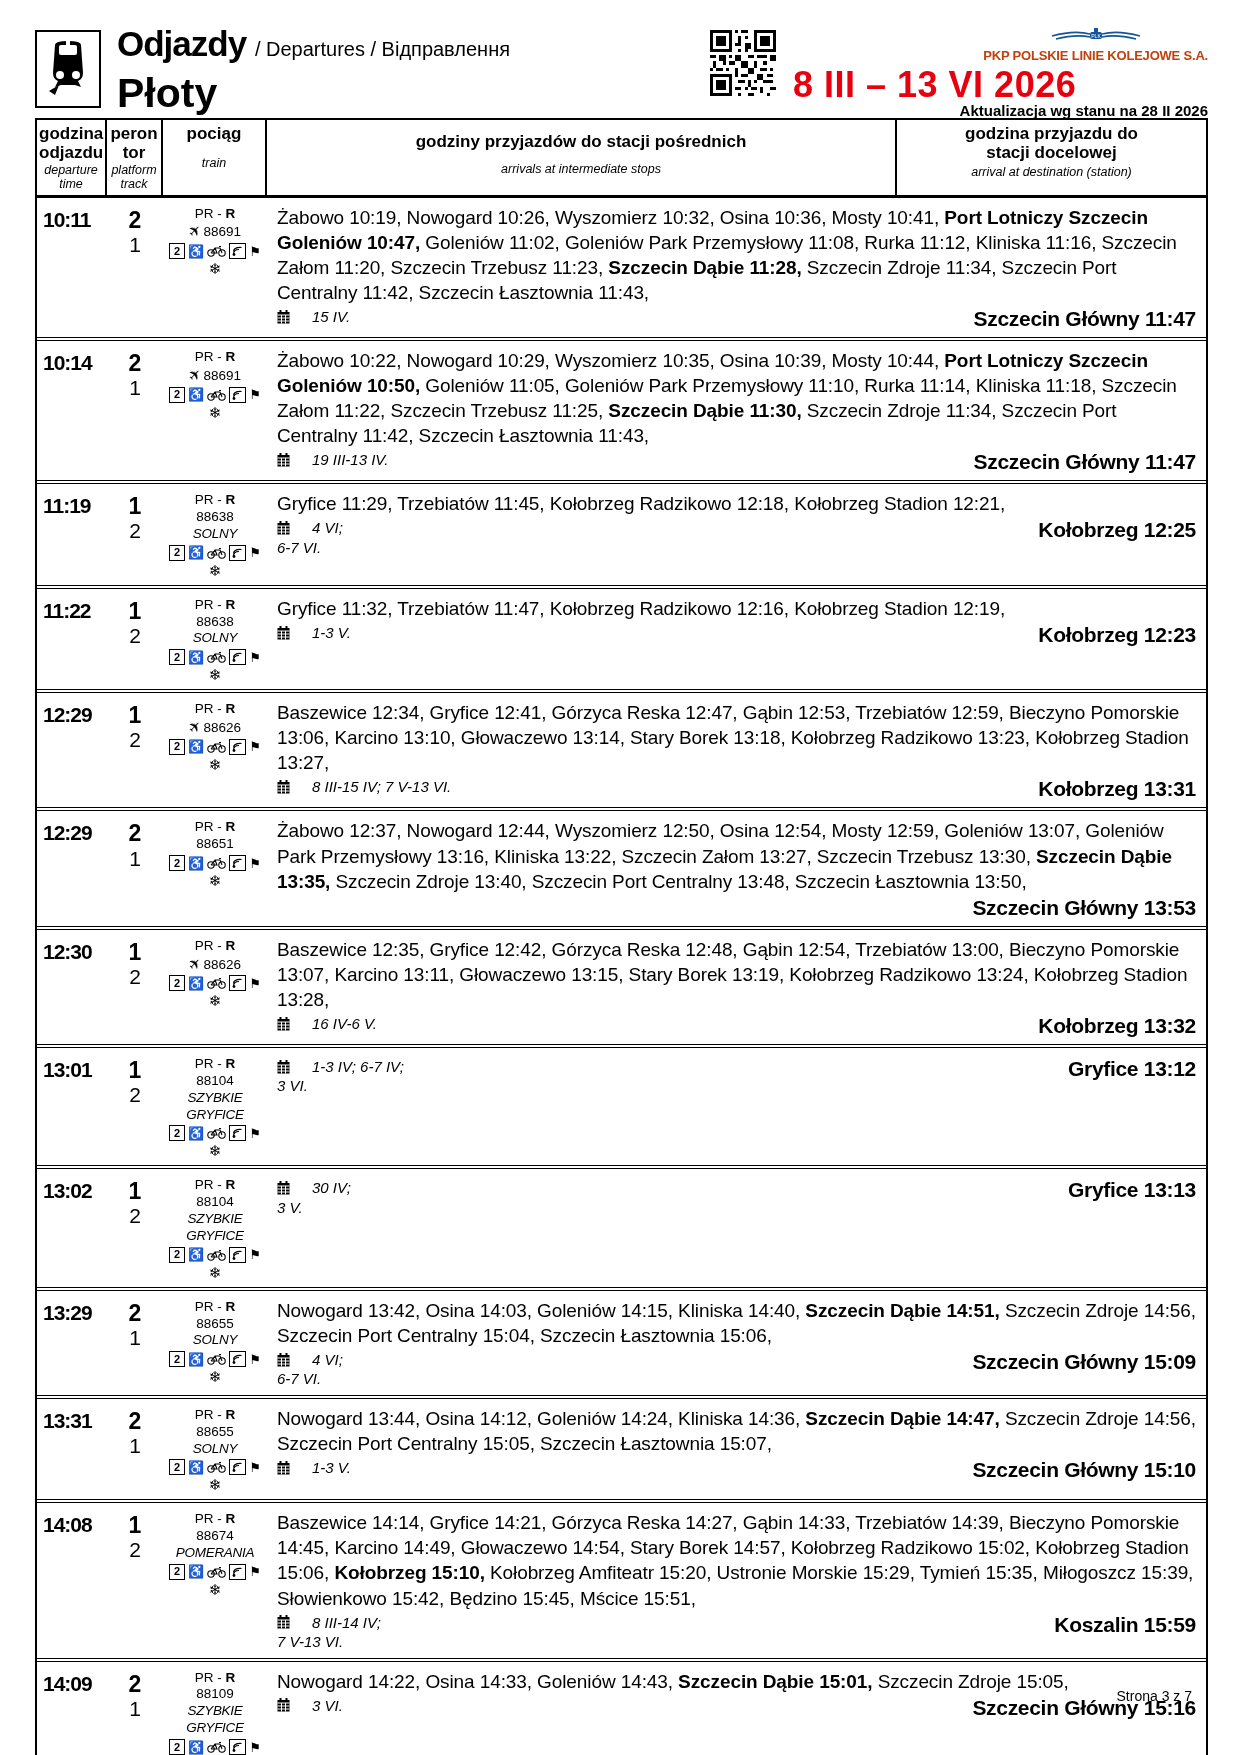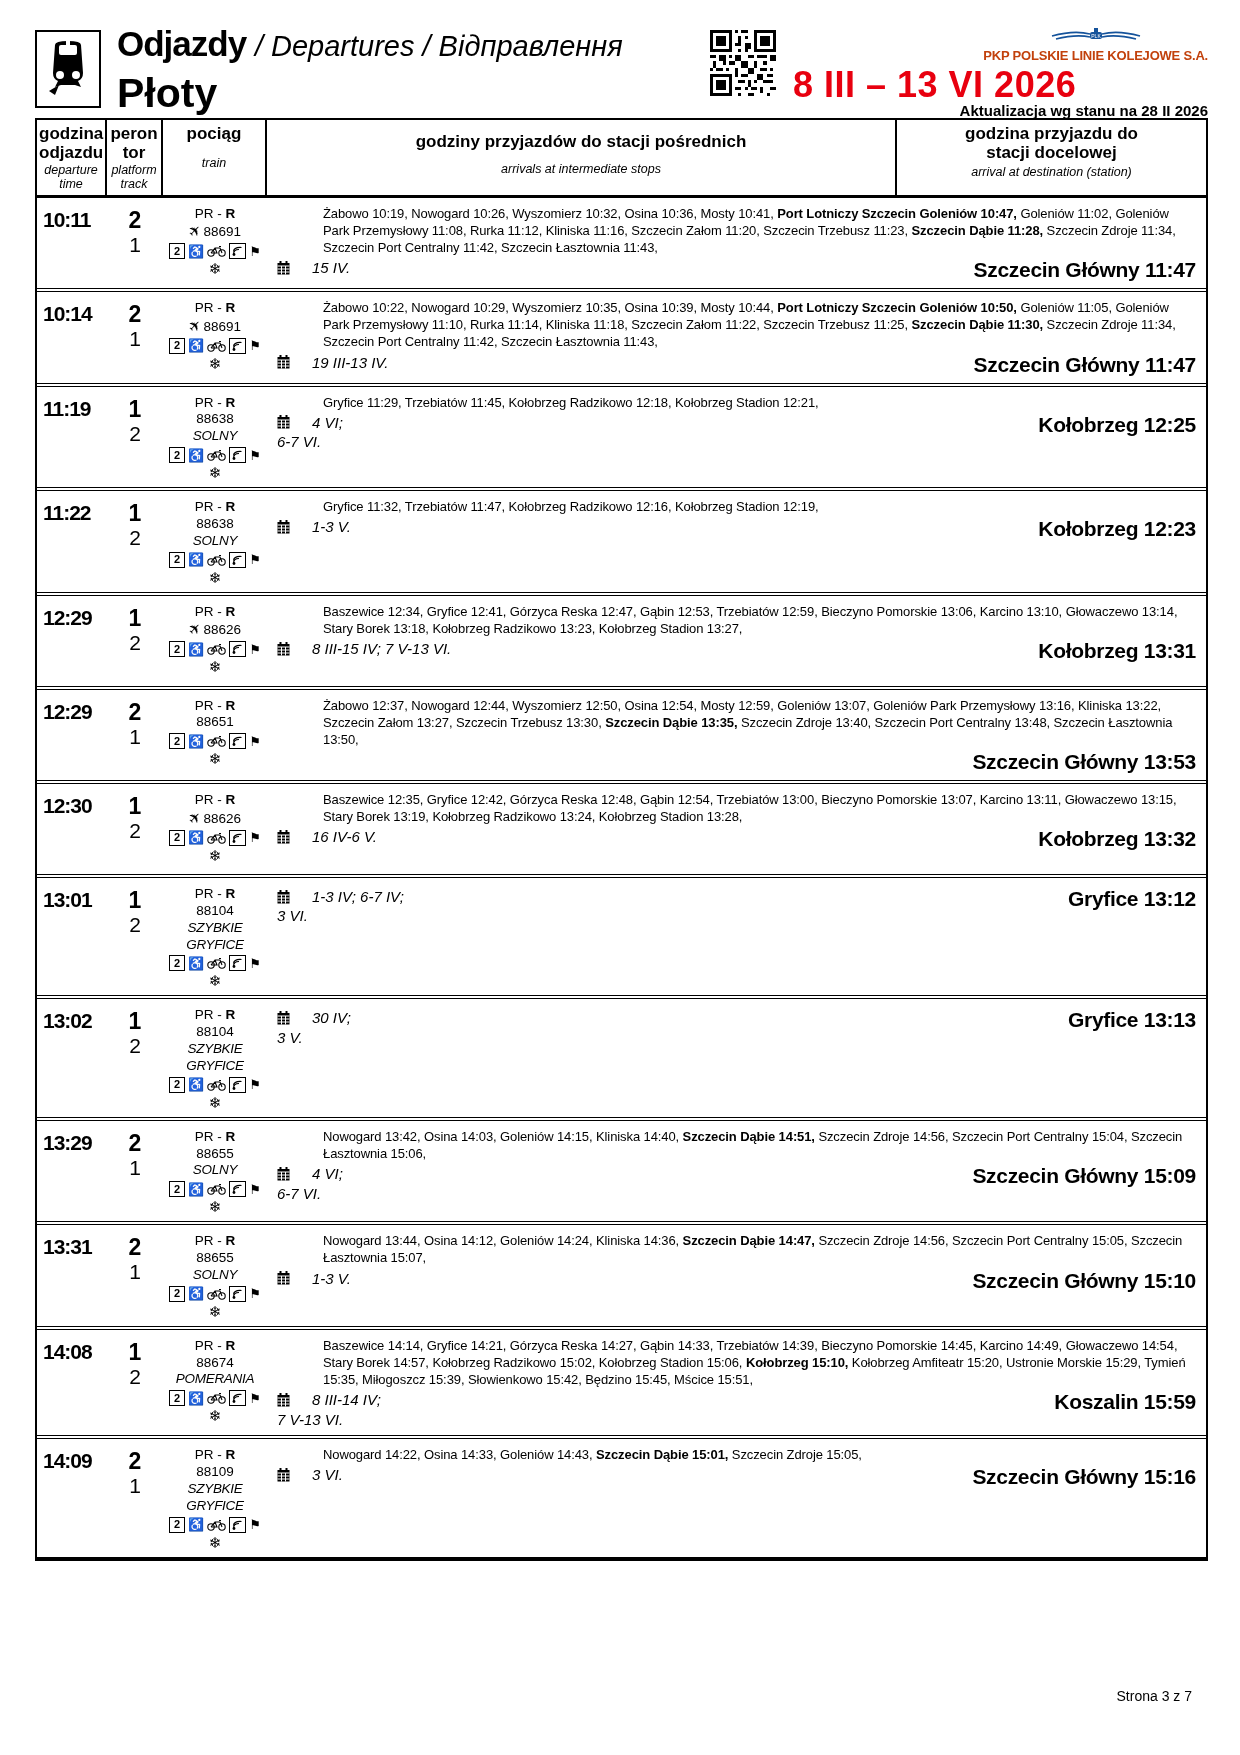--- a/index.html
+++ b/index.html
@@ -6,21 +6,21 @@
   body{width:1240px;height:1755px;position:relative;overflow:hidden;
        font-family:"Liberation Sans",sans-serif;color:#000;}
   .page{position:absolute;inset:0;}
 
   
   .header{position:absolute;left:35px;top:24px;right:32px;height:92px;}
   .brandbox{position:absolute;left:0;top:6px;width:62px;height:74px;
             border:2px solid #000;display:flex;align-items:center;justify-content:center;}
   .titles{position:absolute;left:82px;top:0;}
   .t1{font-size:35px;font-weight:bold;letter-spacing:-1px;}
-  .t1 .sub{font-weight:normal;font-style:italic;font-size:29px;letter-spacing:0;}
+  .t1 .sub{font-weight:normal;font-size:20px;letter-spacing:0;}
   .t2{font-size:41px;font-weight:bold;margin-top:6px;}
   .qr{position:absolute;left:675px;top:6px;}
   .right{position:absolute;right:0;top:0;width:470px;height:92px;}
   .pkp{position:absolute;right:0;top:2px;text-align:center;}
   .pkp-text{font-size:13px;font-weight:bold;letter-spacing:-0.2px;}
   .daterange{position:absolute;left:55px;top:40px;font-size:36px;font-weight:bold;
              letter-spacing:0.5px;white-space:nowrap;}
   .updnote{position:absolute;right:0;top:78px;font-size:15px;font-weight:bold;}
 
   
@@ -48,21 +48,21 @@
   .tname{font-style:italic;letter-spacing:-0.3px;}
   .ticons{margin-top:2px;display:flex;justify-content:center;align-items:center;gap:3px;}
   .ticons2{margin-top:2px;}
   .ic{display:inline-flex;align-items:center;justify-content:center;font-size:13px;line-height:1;}
   .box2{width:14px;height:14px;border:1.5px solid #000;font-weight:bold;font-size:11px;}
   .wifibox{width:15px;height:14px;border:1.5px solid #000;}
   .flagic{font-size:13px;}
   .snow{font-size:15px;}
 
   .c-main{padding:5px 8px 2px 10px;display:flex;flex-direction:column;}
-  .stops{font-size:13px;line-height:1.32;letter-spacing:-0.1px;margin-left:46px;}
+  .stops{font-size:19px;line-height:1.32;letter-spacing:-0.1px;}
   .stops .bseg{font-weight:bold;}
   .bottomline{display:flex;justify-content:space-between;align-items:flex-start;margin-top:2px;}
   .fnotes{font-size:15px;font-style:italic;line-height:1.3;}
   .fn-line{display:flex;align-items:center;gap:22px;}
   .fn-more{margin-left:0;}
   .cal{display:inline-flex;font-style:normal;}
   .dest{font-size:21px;font-weight:bold;letter-spacing:-0.3px;white-space:nowrap;
         margin-left:auto;padding-right:2px;}
 
   .footer{position:absolute;right:48px;top:1688px;font-size:14px;}

